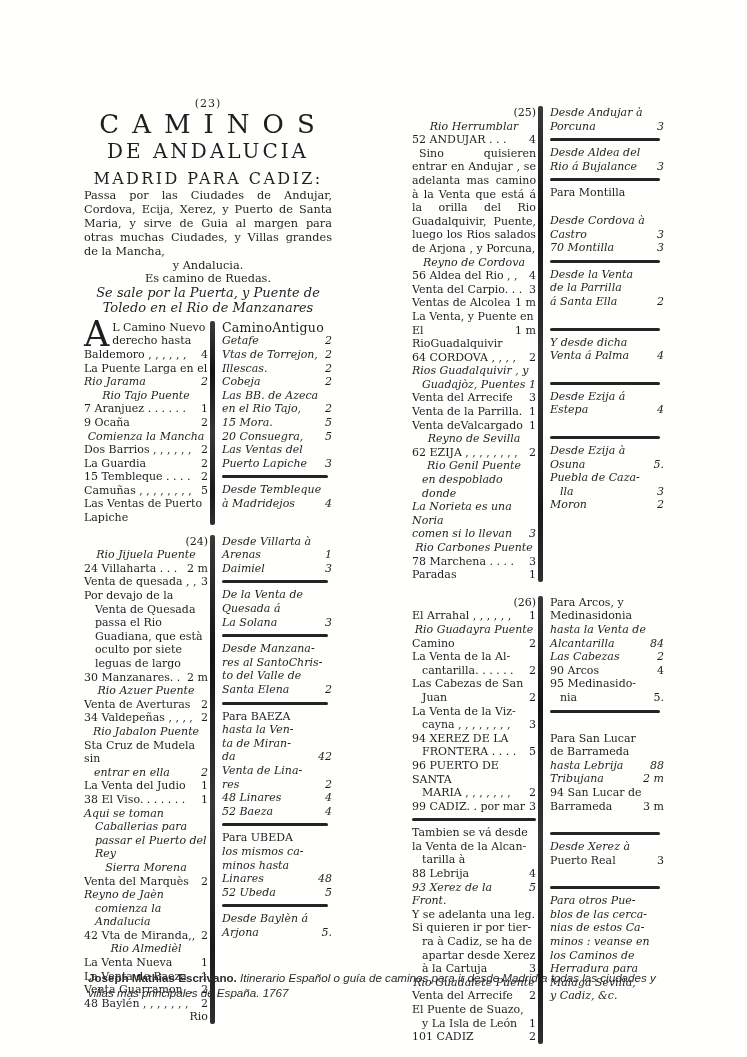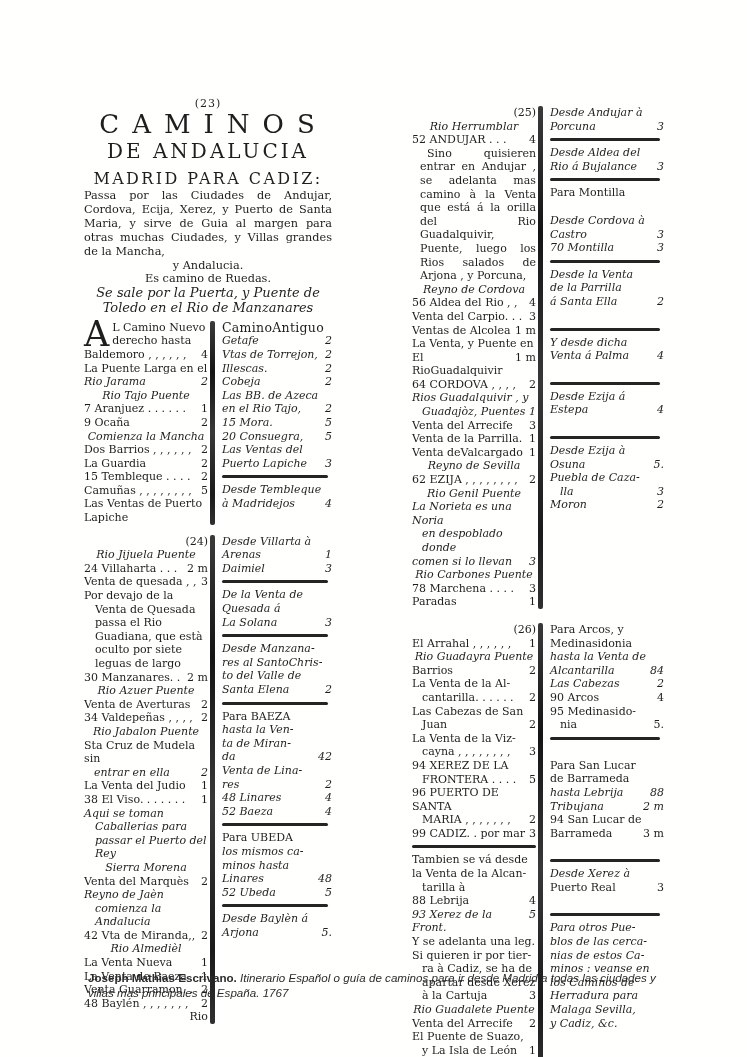--- a/index.html
+++ b/index.html
@@ -34,21 +34,21 @@
         font-size:11px; line-height:13.6px; }
   .ln .t { white-space:pre-wrap; min-width:0; }
   .ln .n { margin-left:3px; flex:none; }
   .s-i,.s-ii,.s-ic,.s-inote { font-style:italic; }
   .s-ic { justify-content:center; text-align:center; }
   .s-rr { justify-content:flex-end; }
   .s-ri .t,.s-ii .t { padding-left:10px; }
   .s-h .t { font-size:12.5px; letter-spacing:0.3px; }
   .s-note,.s-inote,.s-ip { display:block; }
   .s-note,.s-inote { padding-left:11px; text-indent:-11px; }
-  .s-ip { text-align:justify; text-indent:7px;margin-left:8px; }
+  .s-ip { text-align:justify; text-indent:7px; }
   .rule { height:3px; background:#242424; border-radius:2px; margin:5px 4px 5px 0; }
   .main-col .rule { margin:5px 0; }
   .gap { height:14px; }
   .dropblock { font-size:11px; line-height:13.6px; }
   .dropcap { float:left; font-size:35px; line-height:27px; padding-right:3px; }
 
   
   .caption { position:absolute; left:88px; top:971px; width:577px;
              font-family:"Liberation Sans", sans-serif; font-size:11.6px;
              line-height:14.6px; color:#2b2b2b; }
@@ -422,25 +422,25 @@
           <div class="ln s-ic">
             <span class="t">Reyno de Sevilla</span>
           </div>
           <div class="ln s-r">
             <span class="t">62 EZIJA , , , , , , , ,</span>
             <span class="n">2</span>
           </div>
           <div class="ln s-ic">
             <span class="t">Rio Genil Puente</span>
           </div>
-          <div class="ln s-i">
-            <span class="t">La Norieta es una Noria</span>
-          </div>
           <div class="ln s-ii">
             <span class="t">en despoblado donde</span>
+          </div>
+          <div class="ln s-i">
+            <span class="t">La Norieta es una Noria</span>
           </div>
           <div class="ln s-i">
             <span class="t">comen si lo llevan</span>
             <span class="n">3</span>
           </div>
           <div class="ln s-ic">
             <span class="t">Rio Carbones Puente</span>
           </div>
           <div class="ln s-r">
             <span class="t">78 Marchena . . . .</span>
@@ -542,21 +542,21 @@
             <span class="t">(26)</span>
           </div>
           <div class="ln s-r">
             <span class="t">El Arrahal , , , , , ,</span>
             <span class="n">1</span>
           </div>
           <div class="ln s-ic">
             <span class="t">Rio Guadayra Puente</span>
           </div>
           <div class="ln s-r">
-            <span class="t">Barrios</span>
+            <span class="t">Camino</span>
             <span class="n">2</span>
           </div>
           <div class="ln s-r">
             <span class="t">La Venta de la Al-</span>
           </div>
           <div class="ln s-ri">
             <span class="t">cantarilla. . . . . .</span>
             <span class="n">2</span>
           </div>
           <div class="ln s-r">

